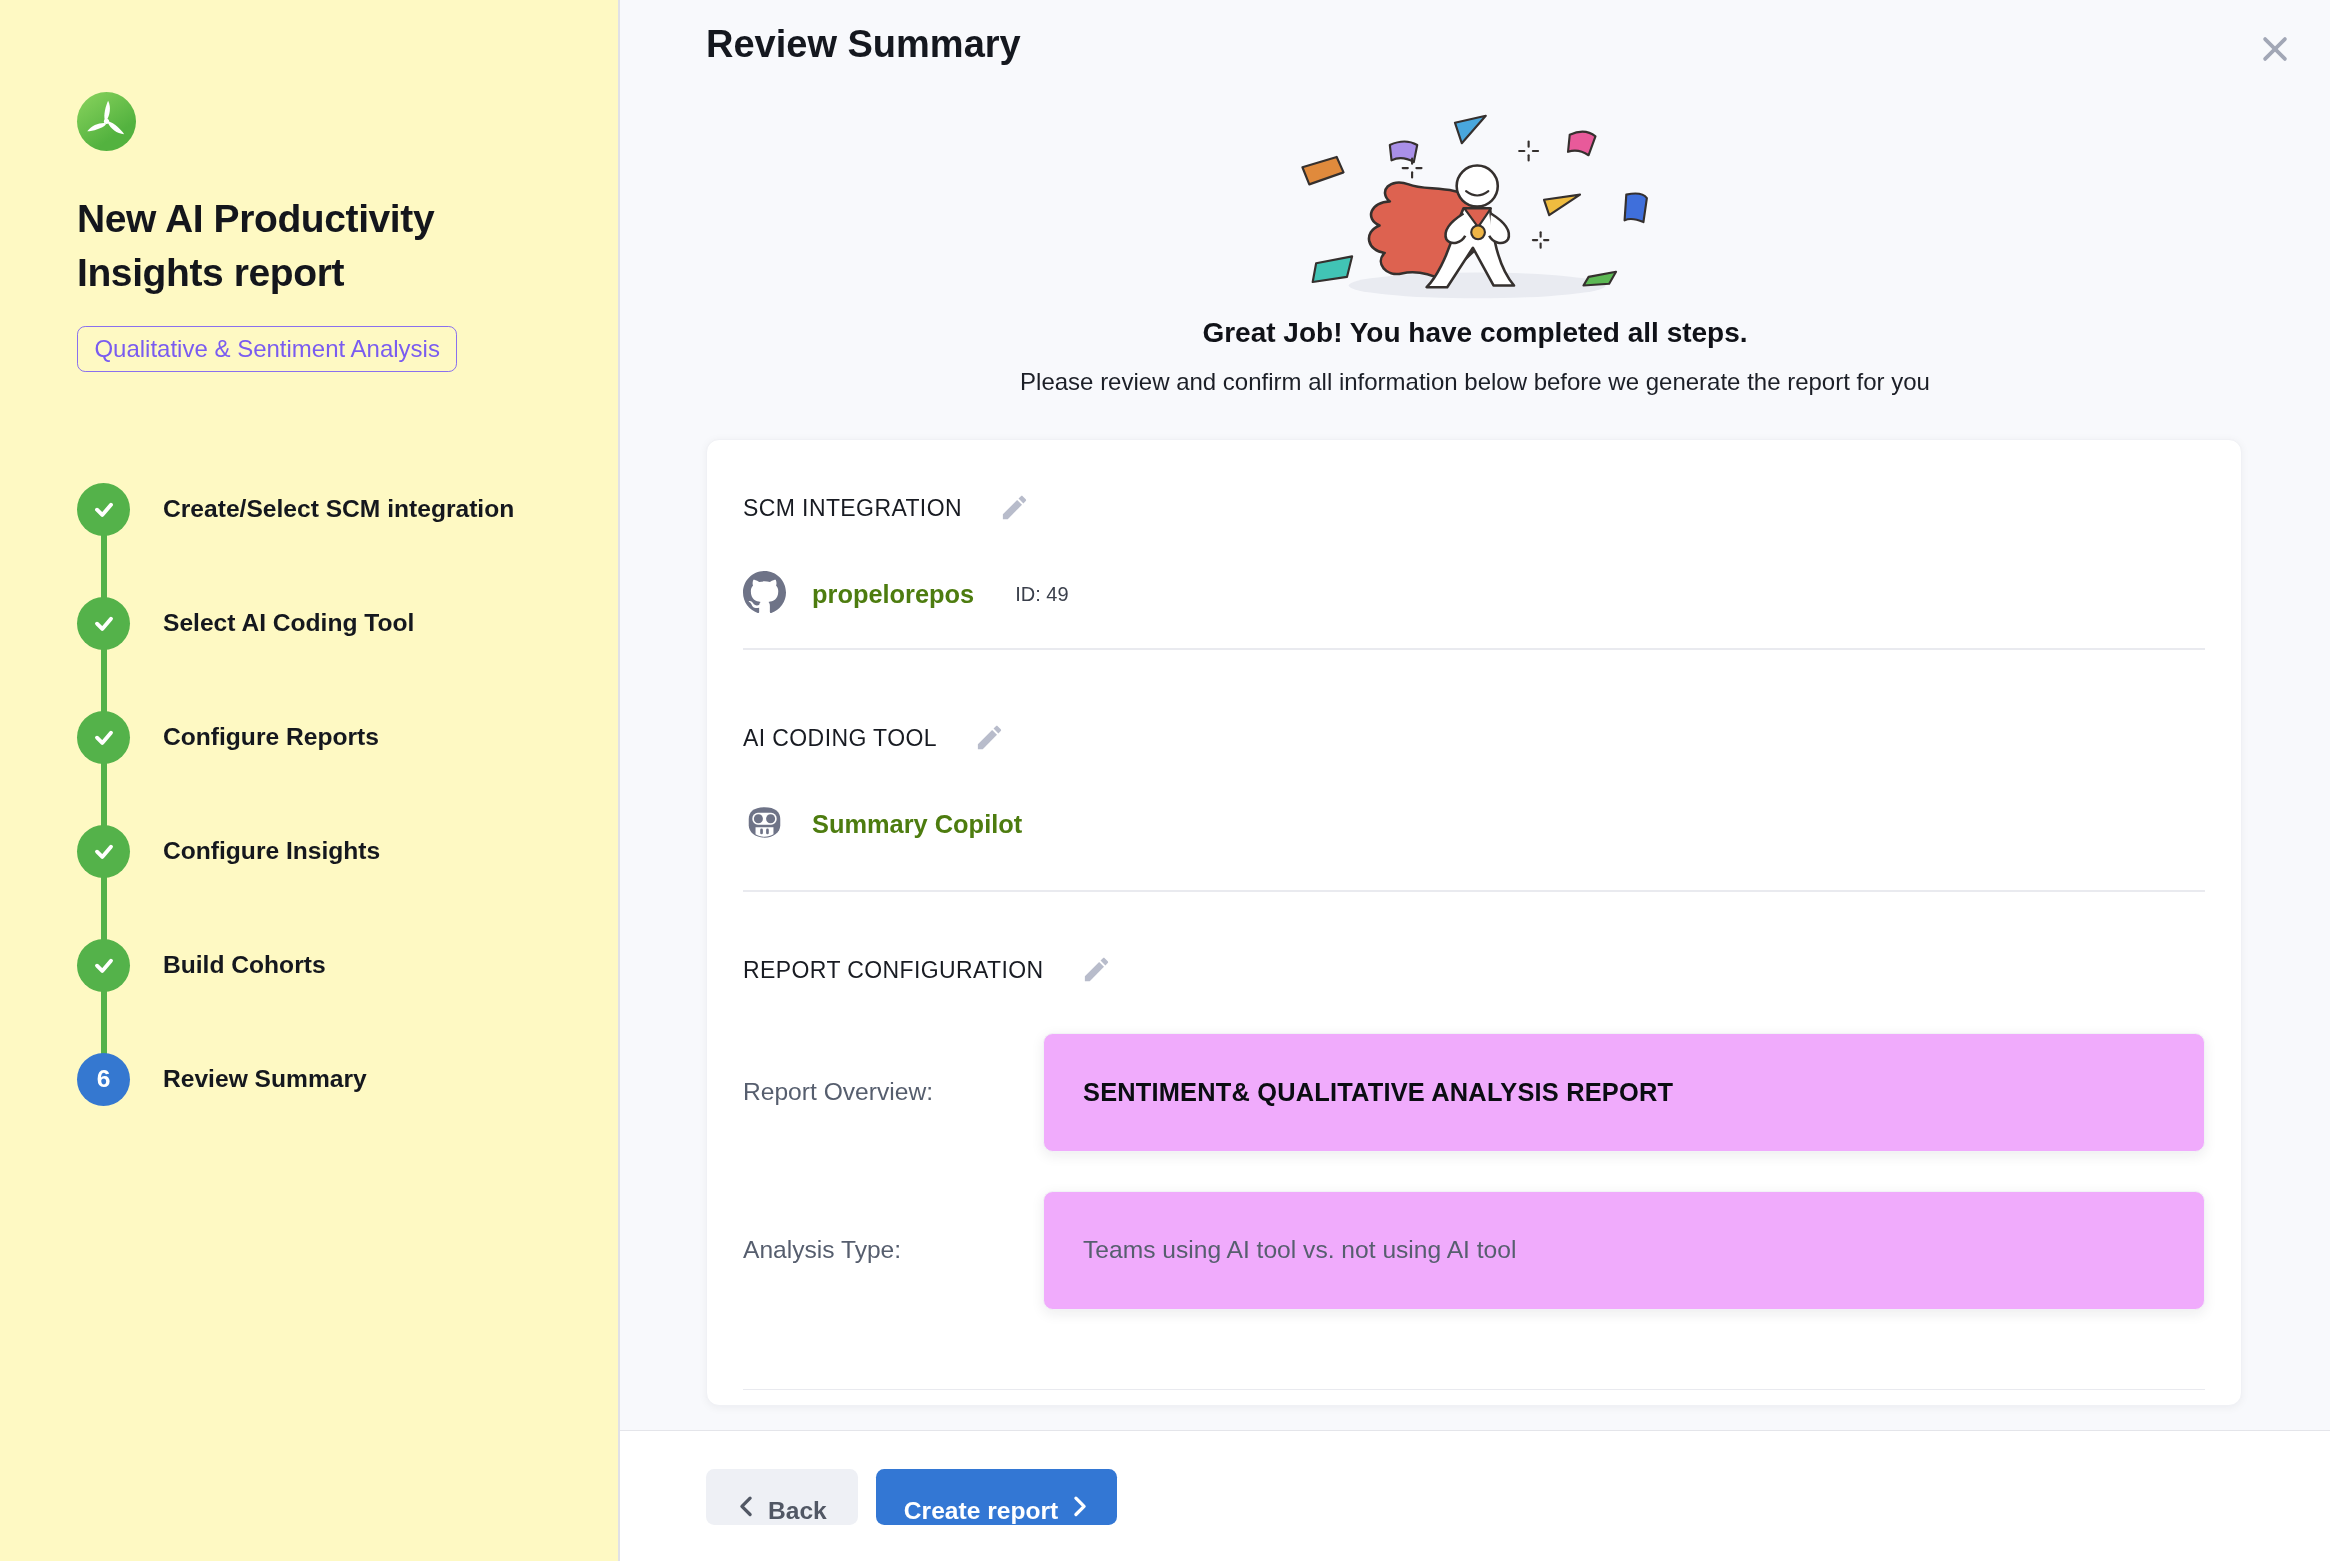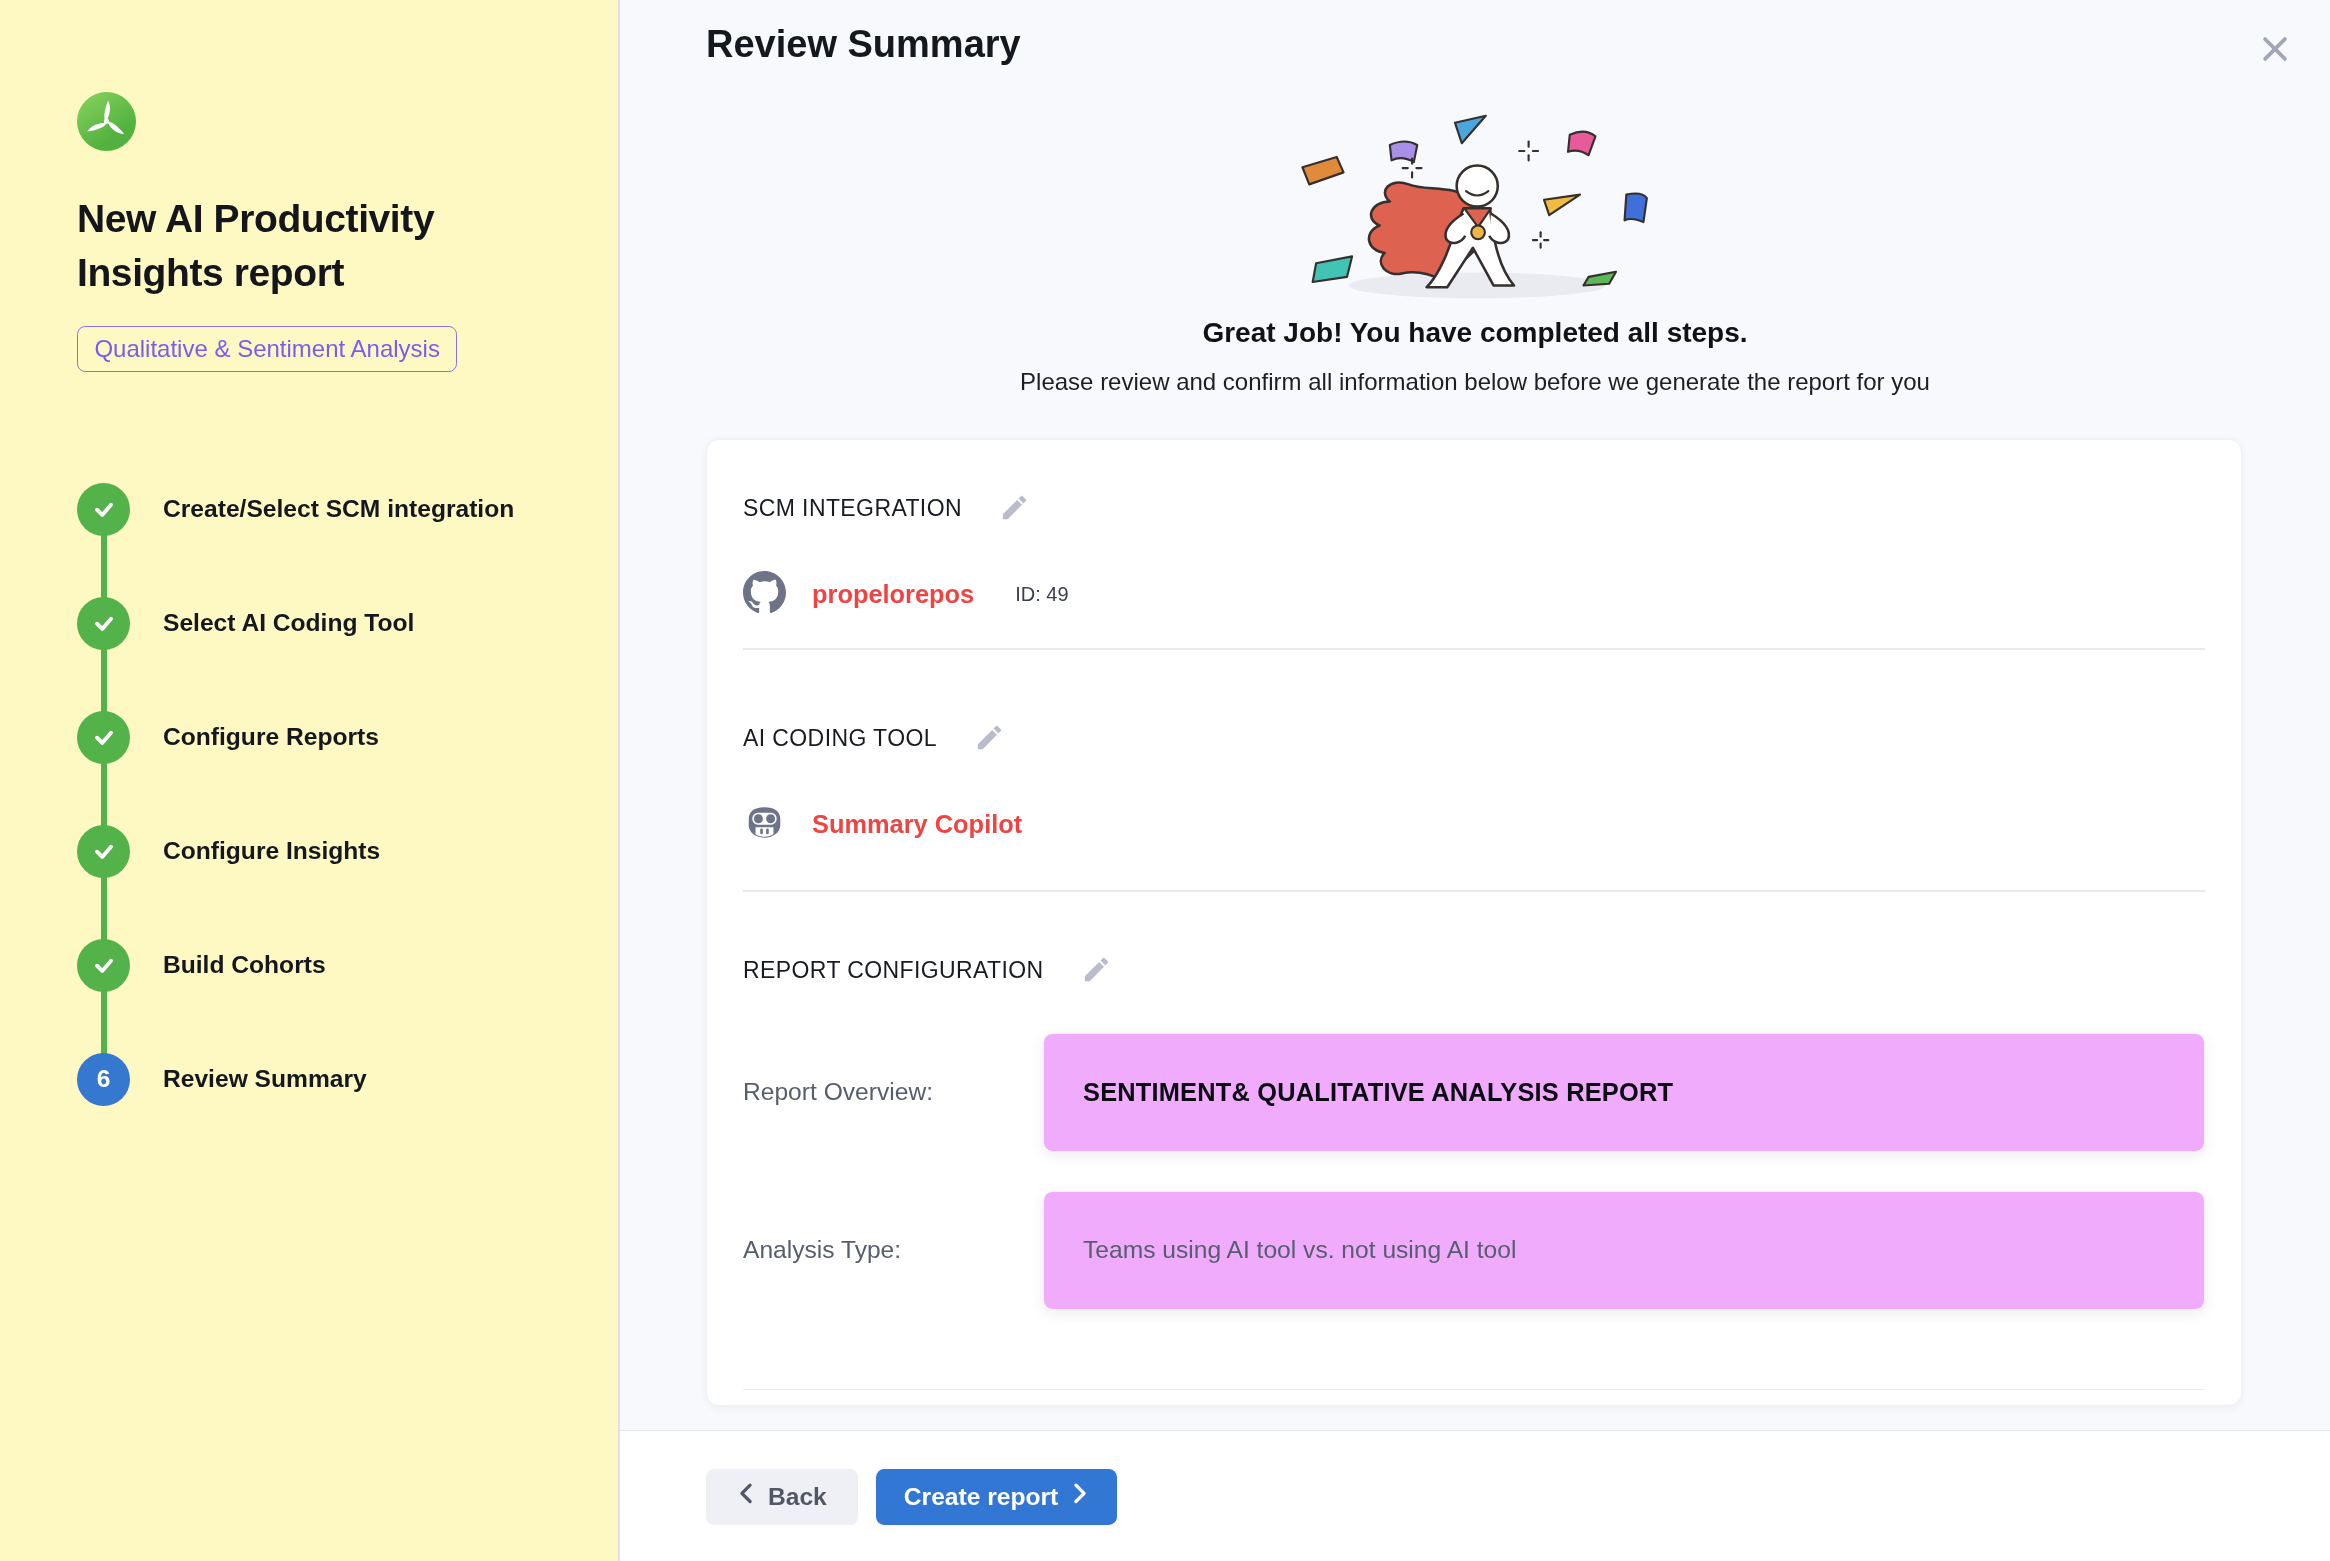--- a/index.html
+++ b/index.html
@@ -37,33 +37,33 @@
   .divider { height:1.6px; background:#e9eaef; width:100%; }
 
   .sec1 { padding-top:52px; }
   .sec1 .entity-row { margin-top:46px; }
   .sec1 { padding-bottom:31px; }
   .sec2 { padding-top:72px; padding-bottom:43px; }
   .sec2 .entity-row { margin-top:46px; }
   .sec3 { padding-top:62px; padding-bottom:79px; }
 
   .entity-row { display:flex; align-items:center; }
-  .entity-name { margin-left:26px; font-size:25.4px; font-weight:700; color:#ef4444; }
+  .entity-name { margin-left:26px; font-size:25.4px; font-weight:700; color:#4d7c0f; }
   .entity-meta { margin-left:41px; font-size:20px; color:#3a3f4b; }
 
   .cfg-row { display:flex; align-items:center; margin-top:46px; }
   .cfg-row + .cfg-row { margin-top:39px; }
   .cfg-label { width:300px; min-width:300px; font-size:24.6px; color:#565e6e; }
   .value-box { flex:1; min-height:119px; background:#f0abfc; border:0.8px solid #f2f3f6; border-radius:9.8px; box-shadow:0 3.3px 13px rgba(20,24,40,0.08); display:flex; align-items:center; padding:0 39px; }
   .value-bold { font-size:25.4px; font-weight:800; color:#0b0d12; letter-spacing:0.2px; }
   .value-muted { font-size:24.6px; font-weight:400; color:#565e6e; }
 
   
   .footer { position:absolute; left:0; right:0; bottom:0; height:132px; background:#ffffff; border-top:1.6px solid #e4e5ea; display:flex; align-items:center; gap:18px; padding-left:86px; }
-  .btn { display:inline-flex; align-items:center; gap:13px; height:56px; border:none; border-radius:8.2px; font-family:inherit; font-size:24.6px; font-weight:700; cursor:pointer; }
+  .btn { display:inline-flex; align-items:flex-end; gap:13px; height:56px; border:none; border-radius:8.2px; font-family:inherit; font-size:24.6px; font-weight:700; cursor:pointer; }
   .btn-back { background:#eef0f5; color:#515764; padding:0 31px; }
   .btn-primary { background:#3377d4; color:#ffffff; padding:0 28px; }
 </style>
 </head>
 <body>
 
 <div class="app">
 
   <aside class="sidebar">
     <div class="logo">

